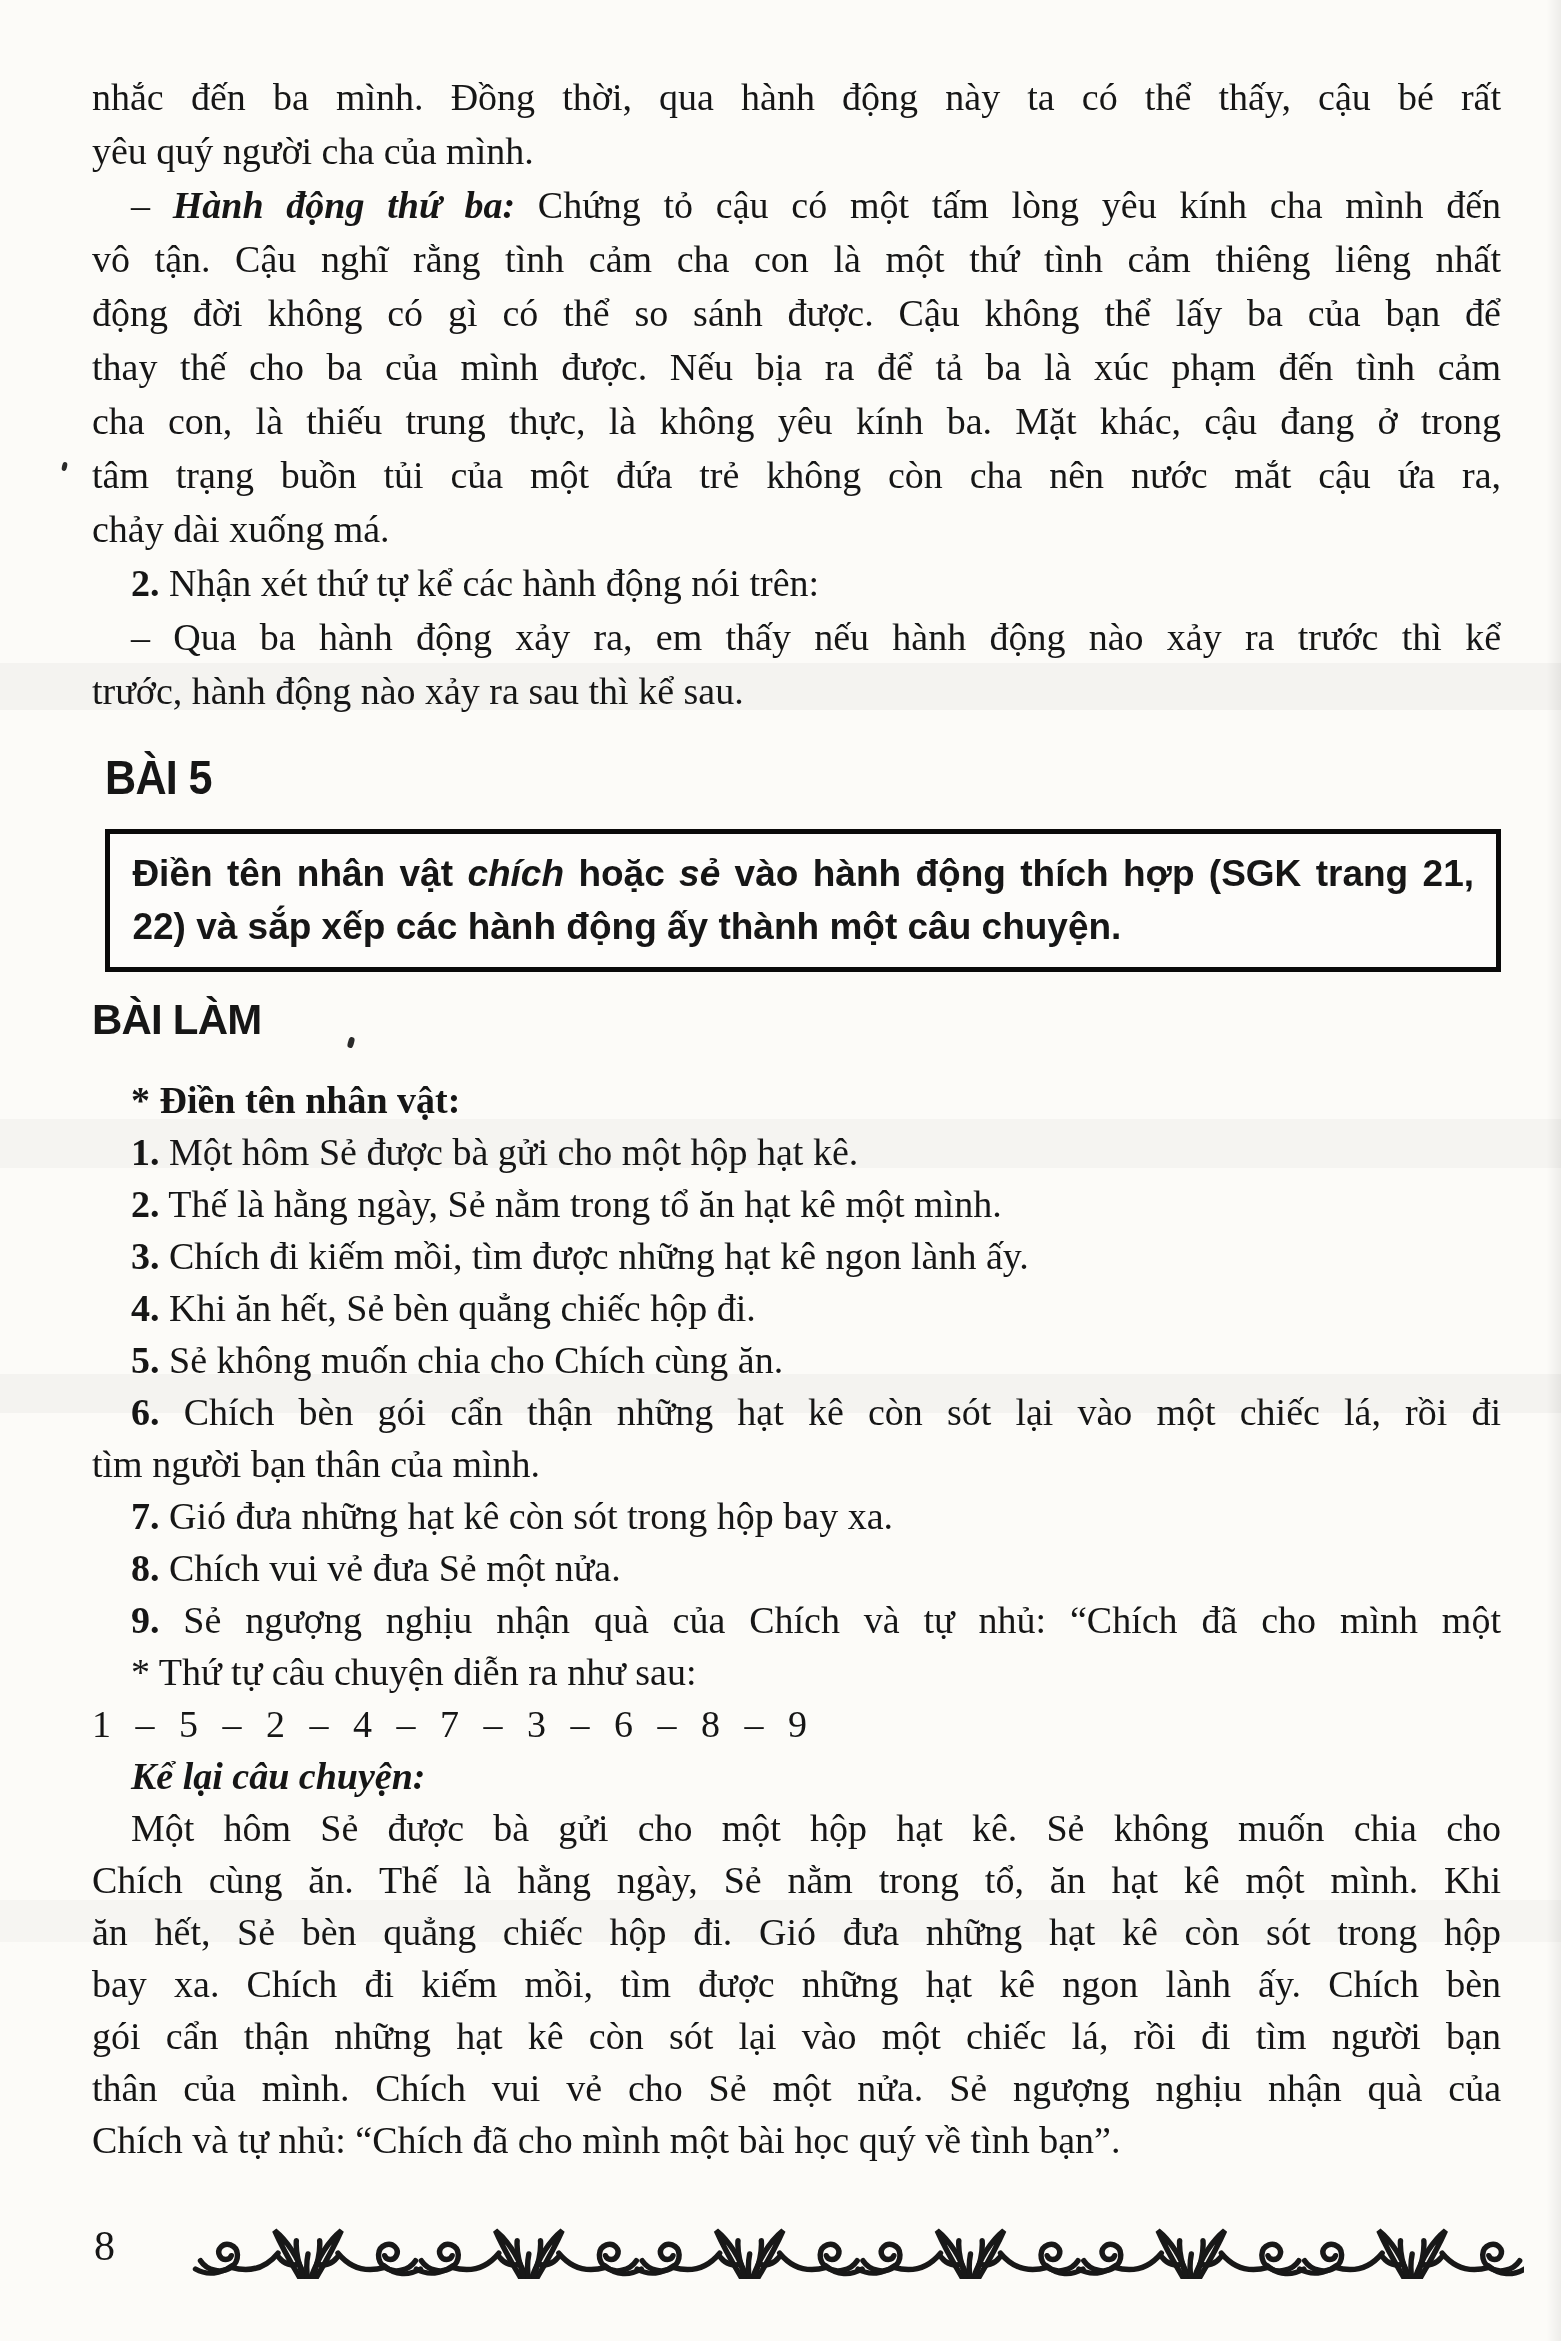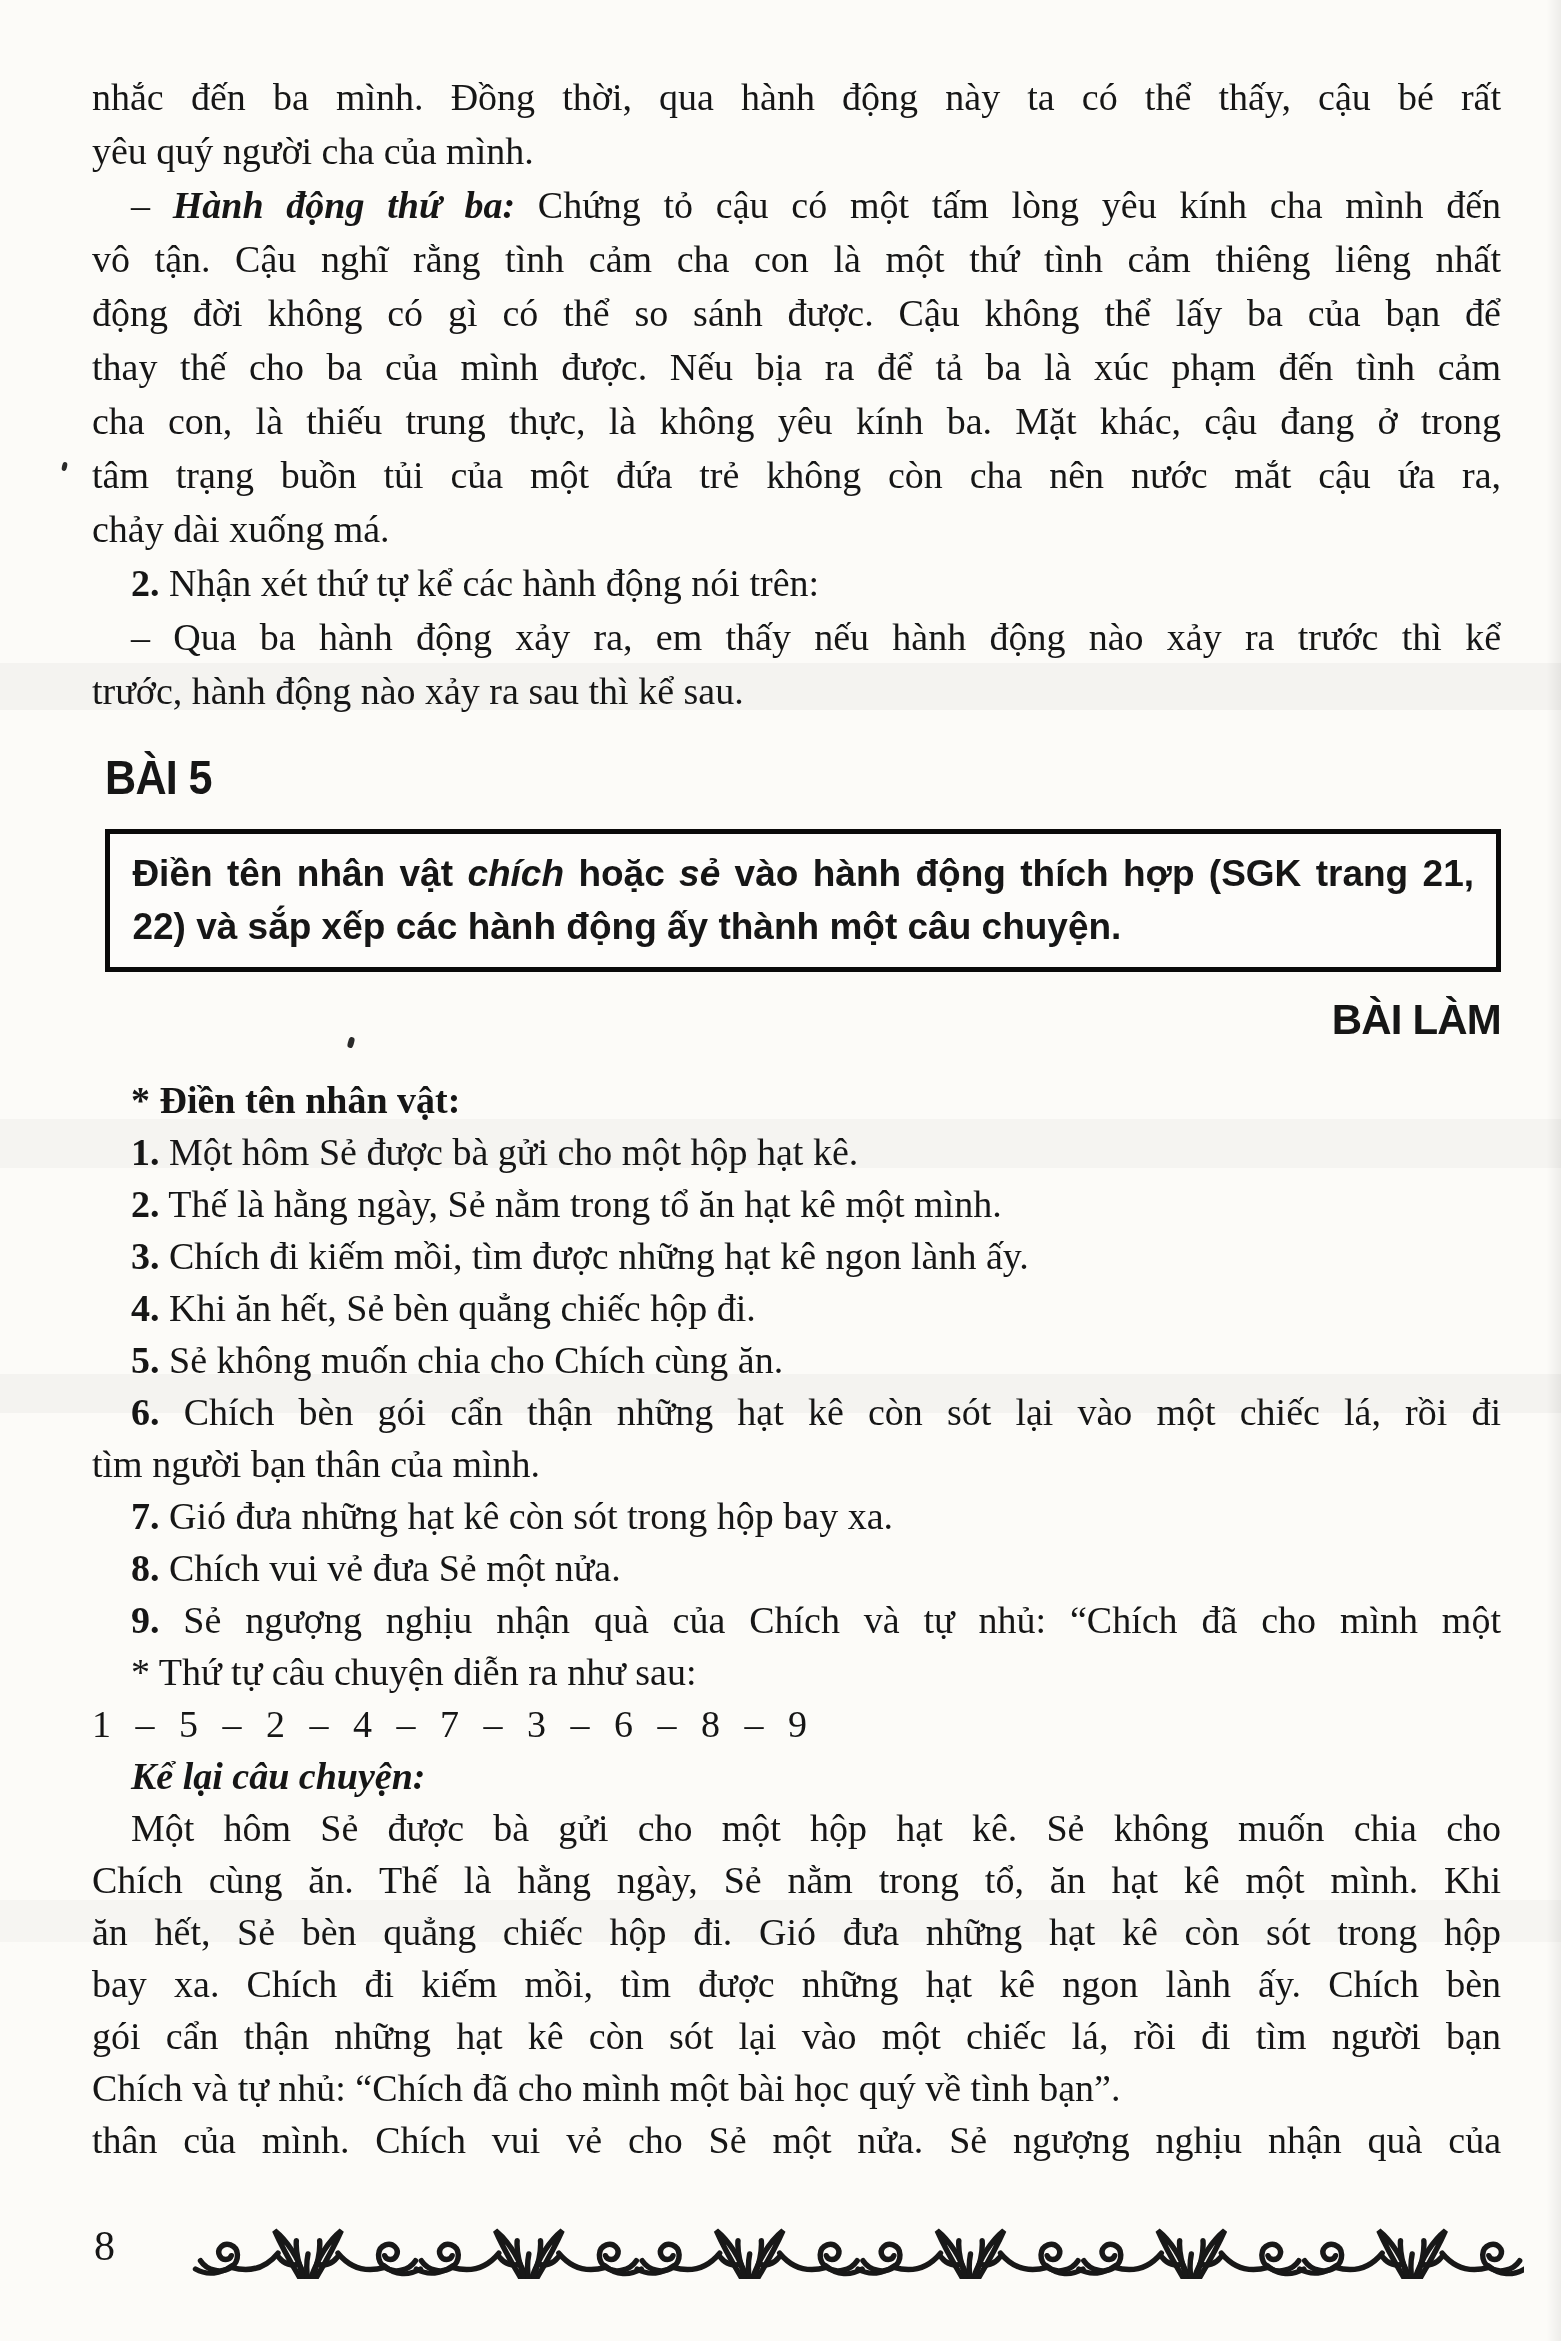--- a/index.html
+++ b/index.html
@@ -48,21 +48,21 @@
     margin:25px 0 0 13.4px;
     border:5.9px solid #0a0a0a;
     padding:12.6px 22px 14.2px 22px;
     background:rgba(255,255,255,.35);
   }
   .promptbox .line {
     font-family:"Liberation Sans", sans-serif;
     font-weight:700; font-size:37px; line-height:53px;
   }
   .bailam {
-    margin-top:23.5px; text-align:right;
+    margin-top:23.5px; text-align:left;
     font-family:"Liberation Sans", sans-serif;
     font-weight:700; font-size:42px; line-height:49px;
     letter-spacing:-0.8px;
   }
   .answer { margin-top:30px; }
 
   .pagefoot {
     position:absolute; left:94px; right:28.5px; top:2208px; height:77px;
     display:flex; align-items:center;
   }
@@ -121,22 +121,22 @@
         <div class="line ind"><span class="b">8.</span><span> Chích vui vẻ đưa Sẻ một nửa.</span></div>
         <div class="line j ind"><span class="b">9.</span><span> Sẻ ngượng nghịu nhận quà của Chích và tự nhủ: “Chích đã cho mình một</span></div>
         <div class="line ind"><span>* Thứ tự câu chuyện diễn ra như sau:</span></div>
         <div class="line w"><span>1 – 5 – 2 – 4 – 7 – 3 – 6 – 8 – 9</span></div>
         <div class="line ind"><span class="b i">Kể lại câu chuyện:</span></div>
         <div class="line j ind"><span>Một hôm Sẻ được bà gửi cho một hộp hạt kê. Sẻ không muốn chia cho</span></div>
         <div class="line j"><span>Chích cùng ăn. Thế là hằng ngày, Sẻ nằm trong tổ, ăn hạt kê một mình. Khi</span></div>
         <div class="line j"><span>ăn hết, Sẻ bèn quẳng chiếc hộp đi. Gió đưa những hạt kê còn sót trong hộp</span></div>
         <div class="line j"><span>bay xa. Chích đi kiếm mồi, tìm được những hạt kê ngon lành ấy. Chích bèn</span></div>
         <div class="line j"><span>gói cẩn thận những hạt kê còn sót lại vào một chiếc lá, rồi đi tìm người bạn</span></div>
+        <div class="line j"><span>thân của mình. Chích vui vẻ cho Sẻ một nửa. Sẻ ngượng nghịu nhận quà của</span></div>
         <div class="line"><span>Chích và tự nhủ: “Chích đã cho mình một bài học quý về tình bạn”.</span></div>
-        <div class="line j"><span>thân của mình. Chích vui vẻ cho Sẻ một nửa. Sẻ ngượng nghịu nhận quà của</span></div>
       </section>
 
   </div>
 
   <footer class="pagefoot">
     <span class="pnum">8</span>
 
     <svg class="flourish" width="1332" height="65" viewBox="0 0 1590 78" aria-hidden="true">
       <defs>
         <g id="fl" stroke="#181818" stroke-width="6.5" fill="none" stroke-linecap="round">

